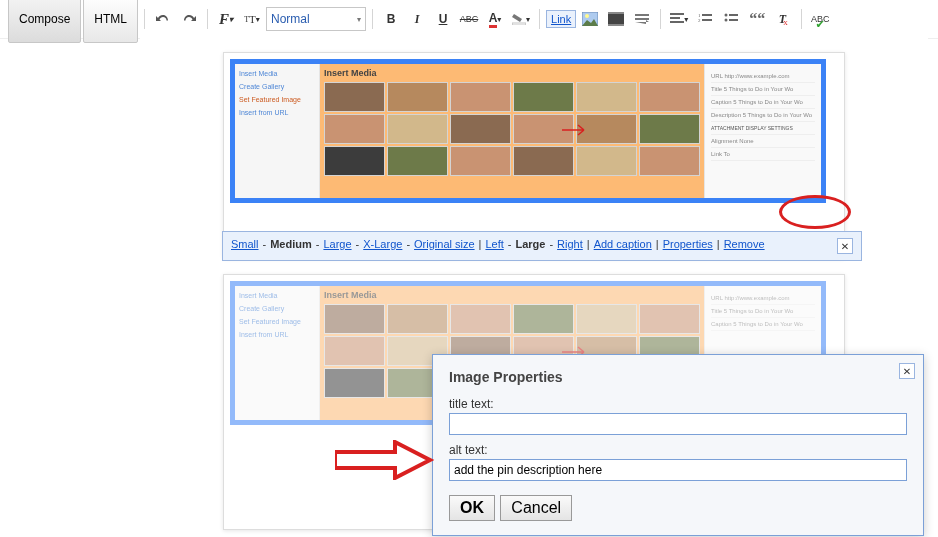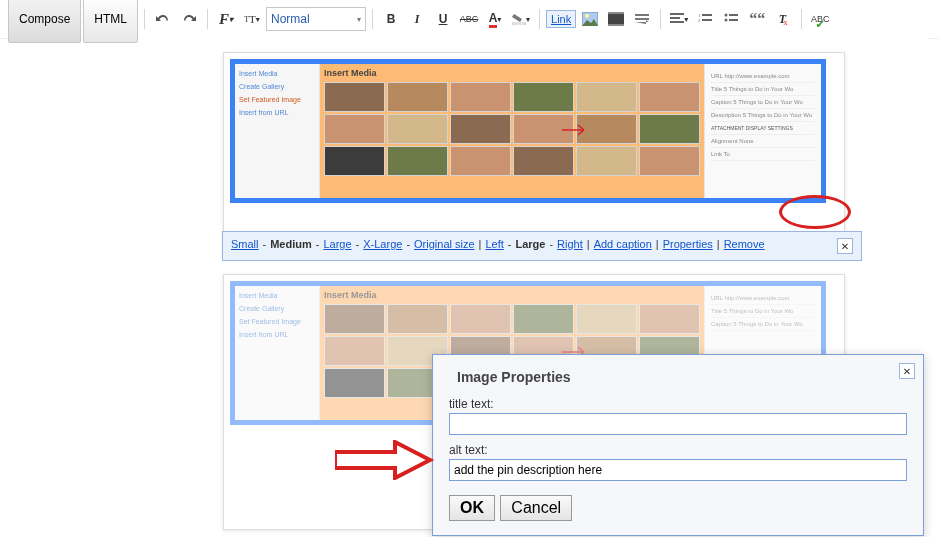--- a/index.html
+++ b/index.html
@@ -38,21 +38,21 @@
   .img-toolbar{position:absolute;left:-2px;right:-18px;bottom:-4px;background:#e9f1fc;border:1px solid #9ab5e0;padding:6px 8px;font-size:11px;color:#333;display:flex;align-items:flex-start;gap:4px;flex-wrap:nowrap}
   .img-toolbar a{color:#1155cc;text-decoration:underline;cursor:pointer}
   .img-toolbar .bold{font-weight:bold}
   .img-toolbar .xbox{margin-left:auto;width:14px;height:14px;border:1px solid #9ab5e0;background:#fff;display:flex;align-items:center;justify-content:center;font-size:10px;cursor:pointer}
 
   
   .ellipse{position:absolute;width:66px;height:28px;border:3px solid #d92020;border-radius:50%;pointer-events:none}
 
   
   .dialog{position:absolute;background:#f5f7fa;border:1px solid #7ba0d7;box-shadow:0 2px 10px rgba(0,0,0,.2);padding:14px 16px;width:458px}
-  .dialog h3{margin:0 0 12px 8px;font-size:14px;font-weight:bold;color:#444}
+  .dialog h3{margin:0 0 12px 0;font-size:14px;font-weight:bold;color:#444}
   .dialog .dclose{position:absolute;top:8px;right:8px;width:14px;height:14px;border:1px solid #9ab5e0;background:#fff;display:flex;align-items:center;justify-content:center;font-size:10px;cursor:pointer}
   .dialog label{display:block;font-size:12px;color:#333;margin-bottom:2px}
   .dialog input[type=text]{width:100%;border:1px solid #7ba0d7;padding:3px 4px;font-size:12px;box-sizing:border-box;margin-bottom:8px}
   .dialog .btns{margin-top:6px}
   .dialog .btns button{border:1px solid #999;background:linear-gradient(#fafafa,#e4e4e4);padding:3px 10px;font-size:16px;cursor:pointer;margin-right:2px}
   .dialog .btns button.ok{font-weight:bold}
 
   
   .big-arrow{position:absolute;pointer-events:none}
 

